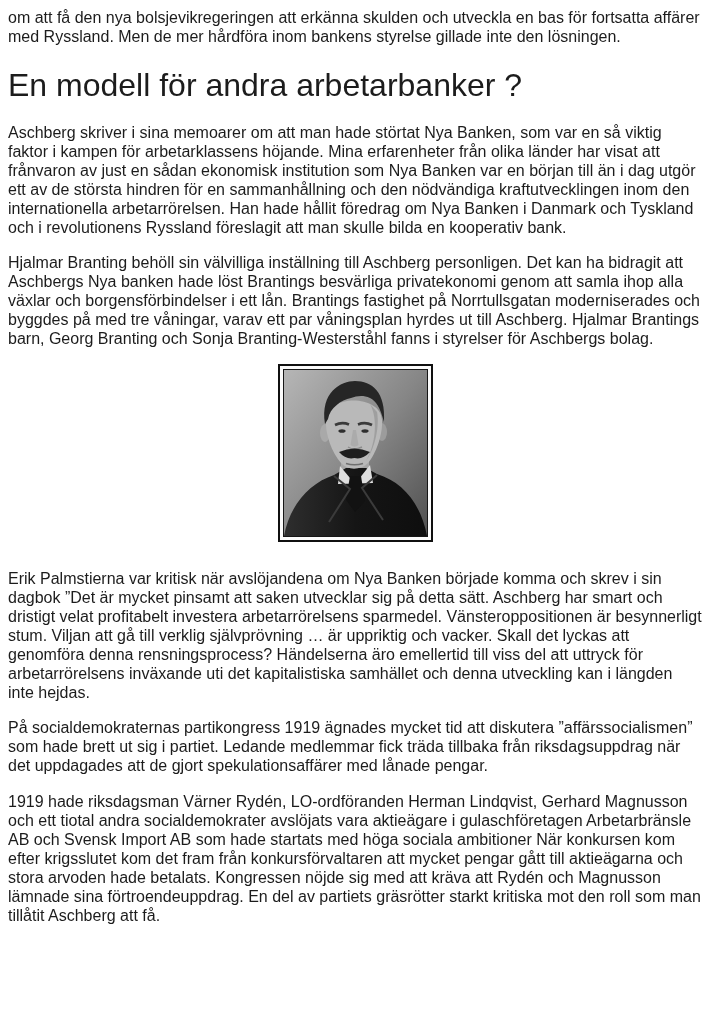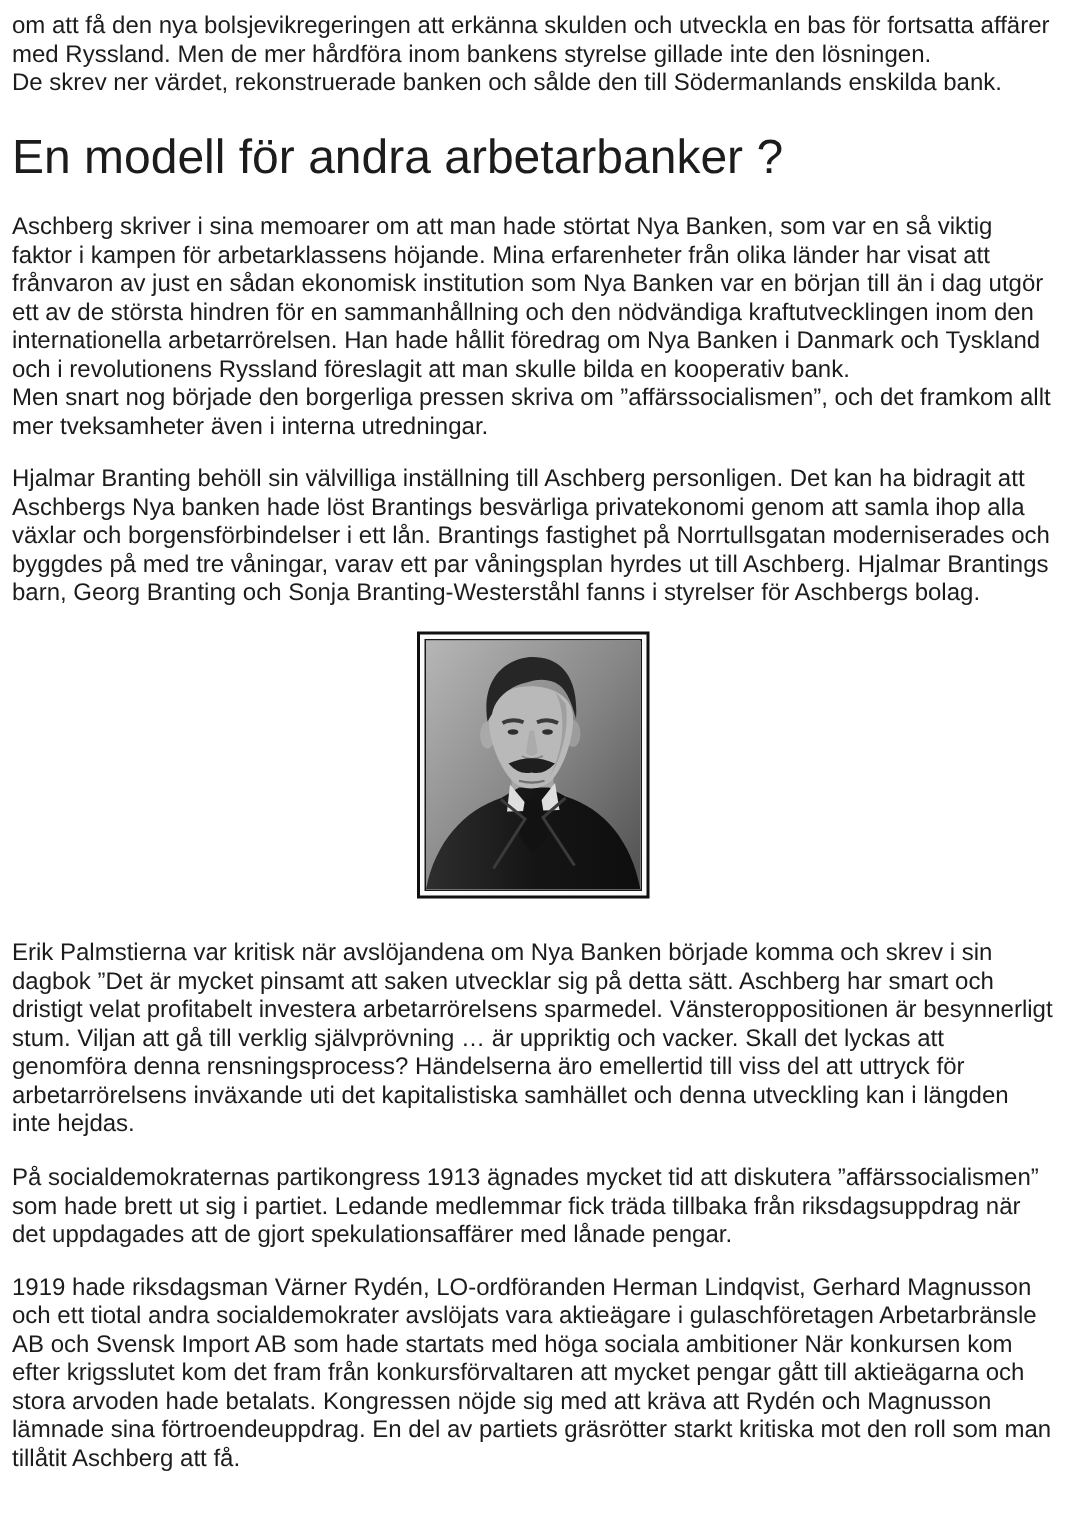--- a/index.html
+++ b/index.html
@@ -37,28 +37,26 @@
     line-height: 0;
   }
 </style>
 </head>
 <body>
 
 <div class="page">
 
   <p class="para intro">
     <span class="seg">om att få den nya bolsjevikregeringen att erkänna skulden och utveckla en bas för fortsatta affärer med Ryssland. Men de mer hårdföra inom bankens styrelse gillade inte den lösningen.</span>
-    <span class="seg">De skrev ner värdet, rekonstruerade banken och sålde den till Södermanlands enskilda bank.</span>
   </p>
 
   <h2 class="section-heading">En modell för andra arbetarbanker ?</h2>
 
   <p class="para">
     <span class="seg">Aschberg skriver i sina memoarer om att man hade störtat Nya Banken, som var en så viktig faktor i kampen för arbetarklassens höjande. Mina erfarenheter från olika länder har visat att frånvaron av just en sådan ekonomisk institution som Nya Banken var en början till än i dag utgör ett av de största hindren för en sammanhållning och den nödvändiga kraftutvecklingen inom den internationella arbetarrörelsen. Han hade hållit föredrag om Nya Banken i Danmark och Tyskland och i revolutionens Ryssland föreslagit att man skulle bilda en kooperativ bank.</span>
-    <span class="seg">Men snart nog började den borgerliga pressen skriva om ”affärssocialismen”, och det framkom allt mer tveksamheter även i interna utredningar.</span>
   </p>
 
   <p class="para">Hjalmar Branting behöll sin välvilliga inställning till Aschberg personligen. Det kan ha bidragit att Aschbergs Nya banken hade löst Brantings besvärliga privatekonomi genom att samla ihop alla växlar och borgensförbindelser i ett lån. Brantings fastighet på Norrtullsgatan moderniserades och byggdes på med tre våningar, varav ett par våningsplan hyrdes ut till Aschberg. Hjalmar Brantings barn, Georg Branting och Sonja Branting-Westerståhl fanns i styrelser för Aschbergs bolag.</p>
 
   <div class="photo-row">
     <span class="photo-frame">
       <span class="photo-inner">
         <svg width="143" height="166" viewBox="0 0 143 166" xmlns="http://www.w3.org/2000/svg" role="img">
           <defs>
             <linearGradient id="pbg" x1="0" y1="0" x2="1" y2="0.9">
@@ -107,17 +105,17 @@
 
           <path d="M62 93.5 Q70.5 96 79 93.5" stroke="#707070" stroke-width="1.5" fill="none"></path>
         </svg>
       </span>
     </span>
   </div>
 
   <p class="para">Erik Palmstierna var kritisk när avslöjandena om Nya Banken började komma och skrev i sin dagbok ”Det är mycket pinsamt att saken utvecklar sig på detta sätt. Aschberg har smart och dristigt velat profitabelt investera arbetarrörelsens sparmedel. Vänsteroppositionen är besynnerligt stum. Viljan att gå till verklig självprövning … är uppriktig och vacker. Skall det lyckas att genomföra denna rensningsprocess? Händelserna äro emellertid till viss del att uttryck för arbetarrörelsens inväxande uti det kapitalistiska samhället och denna utveckling kan i längden inte hejdas.</p>
 
 
-  <p class="para">På socialdemokraternas partikongress 1913 ägnades mycket tid att diskutera ”affärssocialismen” som hade brett ut sig i partiet. Ledande medlemmar fick träda tillbaka från riksdagsuppdrag när det uppdagades att de gjort spekulationsaffärer med lånade pengar.</p>
+  <p class="para">På socialdemokraternas partikongress 1919 ägnades mycket tid att diskutera ”affärssocialismen” som hade brett ut sig i partiet. Ledande medlemmar fick träda tillbaka från riksdagsuppdrag när det uppdagades att de gjort spekulationsaffärer med lånade pengar.</p>
 
   <p class="para">1919 hade riksdagsman Värner Rydén, LO-ordföranden Herman Lindqvist, Gerhard Magnusson och ett tiotal andra socialdemokrater avslöjats vara aktieägare i gulaschföretagen Arbetarbränsle AB och Svensk Import AB som hade startats med höga sociala ambitioner När konkursen kom efter krigsslutet kom det fram från konkursförvaltaren att mycket pengar gått till aktieägarna och stora arvoden hade betalats. Kongressen nöjde sig med att kräva att Rydén och Magnusson lämnade sina förtroendeuppdrag. En del av partiets gräsrötter starkt kritiska mot den roll som man tillåtit Aschberg att få.</p>
 
 </div>
 
 </body></html>

